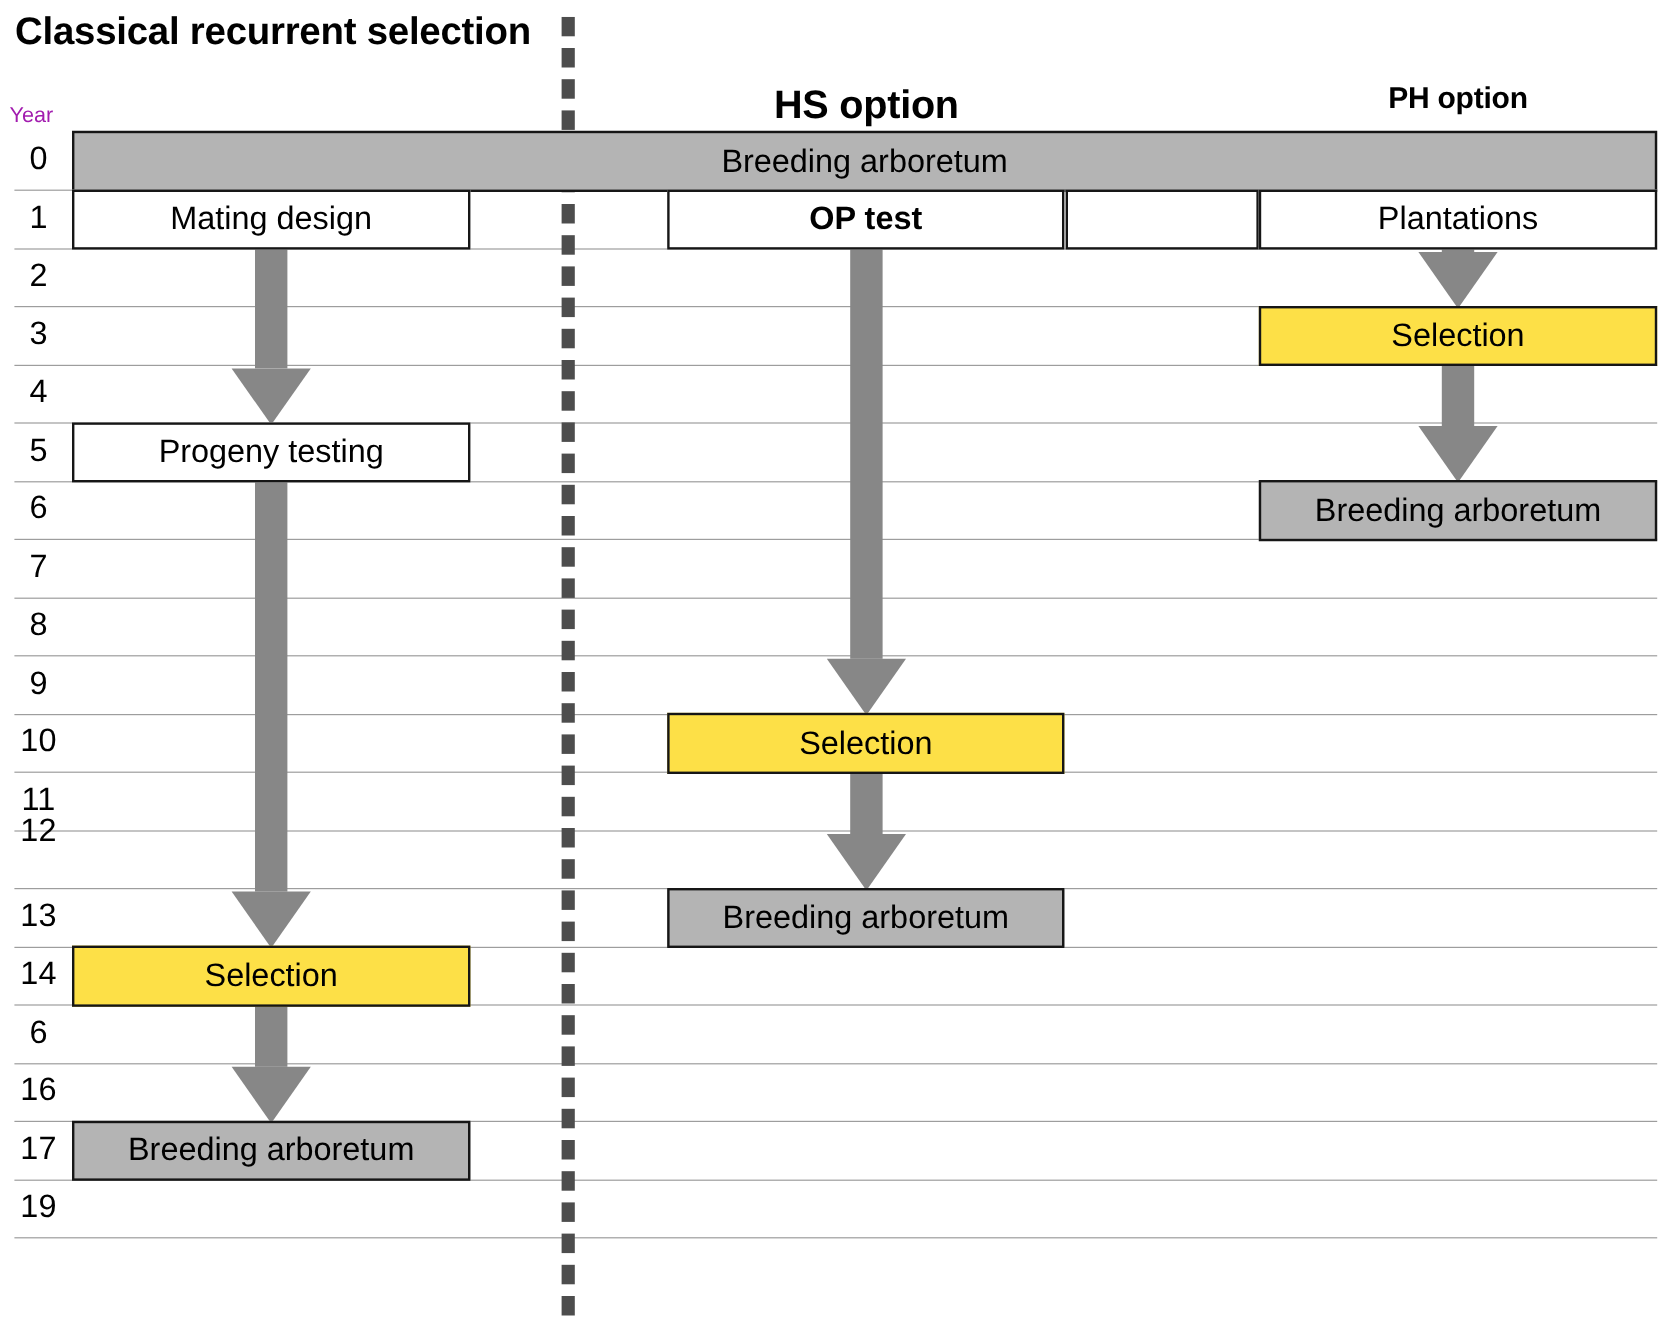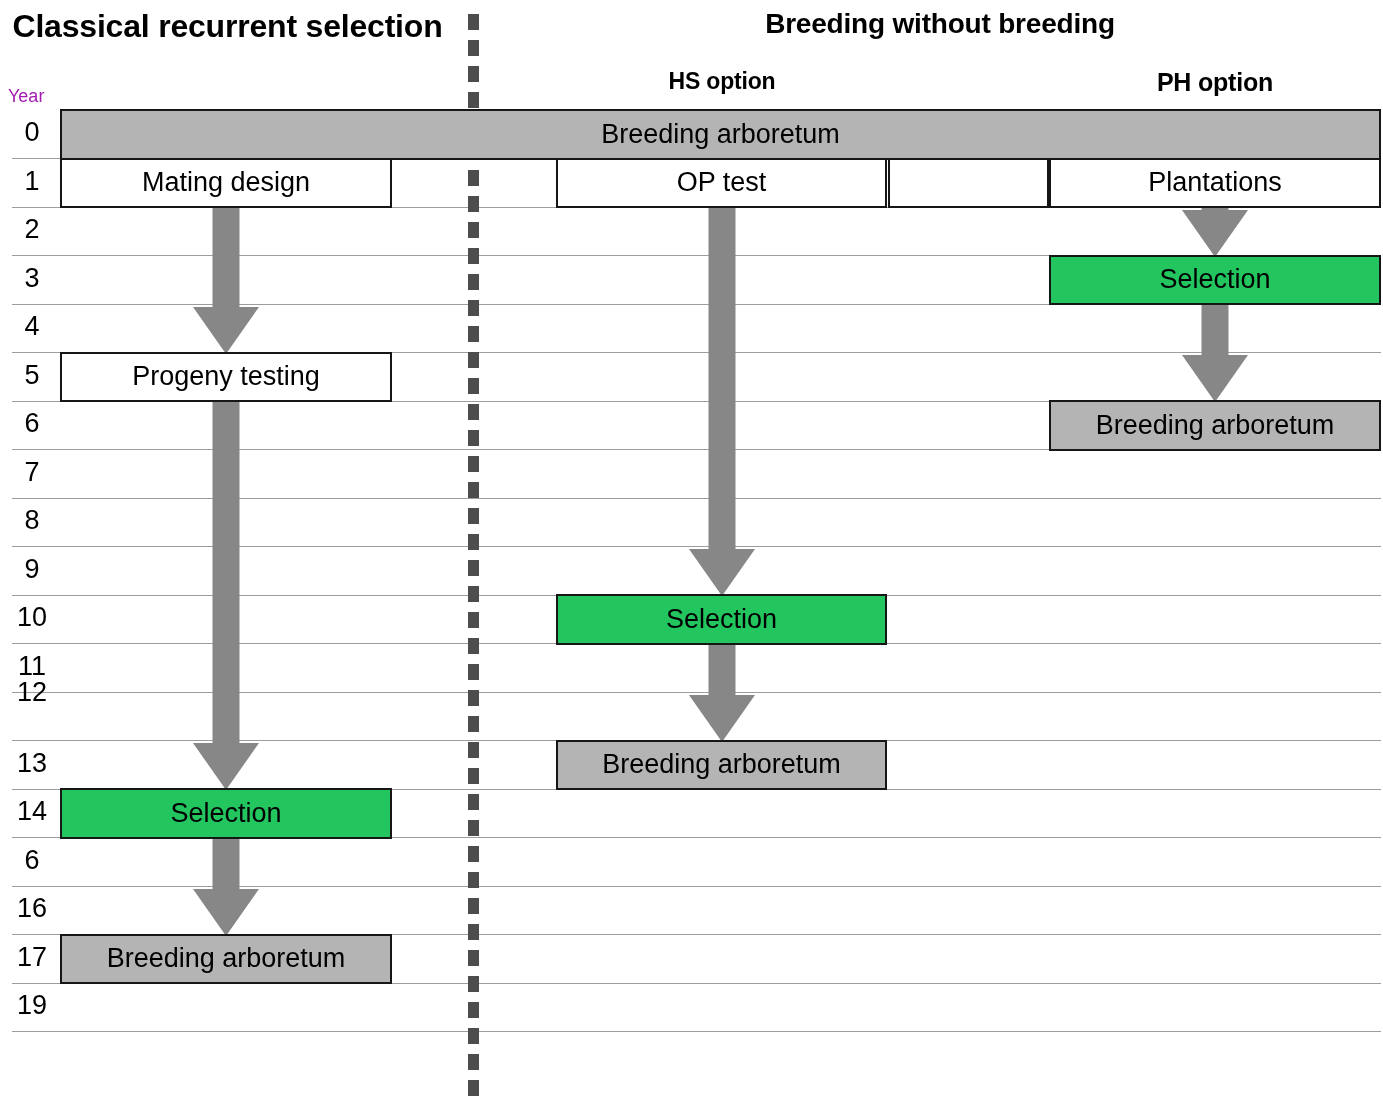--- a/index.html
+++ b/index.html
@@ -4,61 +4,60 @@
 <style>
   html,body{margin:0;padding:0;background:#ffffff;}
   body{font-family:"Liberation Sans",sans-serif;}
   #canvas{position:relative;width:1383px;height:1104px;background:#fff;overflow:hidden;}
 
   
   .hdr{position:absolute;font-weight:bold;color:#000;white-space:nowrap;
        letter-spacing:-0.2px;}
   #title-left{left:0;top:8px;width:455px;text-align:center;font-size:32px;}
   #title-right{left:500px;top:8px;width:880px;text-align:center;font-size:28px;}
-  #sub-hs{left:556px;top:68px;width:332px;text-align:center;font-size:23px;}
+  #sub-hs{left:556px;top:68px;width:332px;text-align:center;font-size:33px;}
   #sub-ph{left:1049px;top:68px;width:332px;text-align:center;font-size:25px;}
 
   #year-label{position:absolute;left:8px;top:86px;font-size:18px;color:#a21caf;}
 
   
   .gridline{position:absolute;left:12px;width:1369px;height:1px;
             background:#9d9d9d;}
   .yearnum{position:absolute;left:12px;width:40px;text-align:center;
            font-size:27px;color:#000;line-height:1;}
 
   
   #divider{position:absolute;left:468px;top:14px;width:11px;height:1090px;
            background:linear-gradient(to bottom,#4d4d4d 0 16px,rgba(255,255,255,0) 16px 26px);
            background-size:100% 26px;}
 
   
   .box{position:absolute;box-sizing:border-box;border:2.5px solid #161616;
        display:flex;align-items:center;justify-content:center;
        font-size:27px;color:#000;z-index:3;white-space:nowrap;}
   .box.plain{background:#ffffff;}
-  .box.light{background:#22c55e;}
+  .box.light{background:#fde047;}
   .box.mid  {background:#b4b4b4;}
 
   
   .arrow{position:absolute;z-index:2;}
   .arrow .shaft{position:absolute;left:50%;transform:translateX(-50%);
                 width:27px;top:0;background:#878787;}
   .arrow .head{position:absolute;left:50%;transform:translateX(-50%);
                bottom:0;width:0;height:0;
                border-left:33px solid transparent;
                border-right:33px solid transparent;
                border-top:47px solid #878787;}
 </style>
 </head>
 <body>
 
 <div id="canvas">
 
   <div class="hdr" id="title-left">Classical recurrent selection</div>
-  <div class="hdr" id="title-right">Breeding without breeding</div>
   <div class="hdr" id="sub-hs">HS option</div>
   <div class="hdr" id="sub-ph">PH option</div>
   <div id="year-label">Year</div>
 
   <div id="grid-layer">
       <div class="gridline" style="top: 158px;"></div>
       <div class="yearnum" style="top: 119.25px;">0</div>
       <div class="gridline" style="top: 206.5px;"></div>
       <div class="yearnum" style="top: 167.75px;">1</div>
       <div class="gridline" style="top: 255px;"></div>
@@ -126,21 +125,21 @@
         <div class="head"></div>
       </div>
     </div>
   <div id="box-layer">
       <div class="box mid" style="left: 60px; width: 1321px; top: 109px; height: 50.5px;">Breeding arboretum</div>
       <div class="box plain" style="left: 888px; width: 161px; top: 157.5px; height: 50.5px;"></div>
       <div class="box plain" style="left: 60px; width: 332px; top: 157.5px; height: 50.5px; text-align: center;">Mating design</div>
       <div class="box plain" style="left: 60px; width: 332px; top: 351.5px; height: 50.5px;">Progeny testing</div>
       <div class="box light" style="left: 60px; width: 332px; top: 788px; height: 50.5px;">Selection</div>
       <div class="box mid" style="left: 60px; width: 332px; top: 933.5px; height: 50.5px;">Breeding arboretum</div>
-      <div class="box plain" style="left: 556px; width: 331px; top: 157.5px; height: 50.5px;">OP test</div>
+      <div class="box plain" style="left: 556px; width: 331px; top: 157.5px; height: 50.5px; font-weight: bold;">OP test</div>
       <div class="box light" style="left: 556px; width: 331px; top: 594px; height: 50.5px;">Selection</div>
       <div class="box mid" style="left: 556px; width: 331px; top: 739.5px; height: 50.5px;">Breeding arboretum</div>
       <div class="box plain" style="left: 1049px; width: 332px; top: 157.5px; height: 50.5px;">Plantations</div>
       <div class="box light" style="left: 1049px; width: 332px; top: 254.5px; height: 50.5px;">Selection</div>
       <div class="box mid" style="left: 1049px; width: 332px; top: 400px; height: 50.5px;">Breeding arboretum</div>
     </div>
 
   <div id="divider"></div>
 </div>
 

